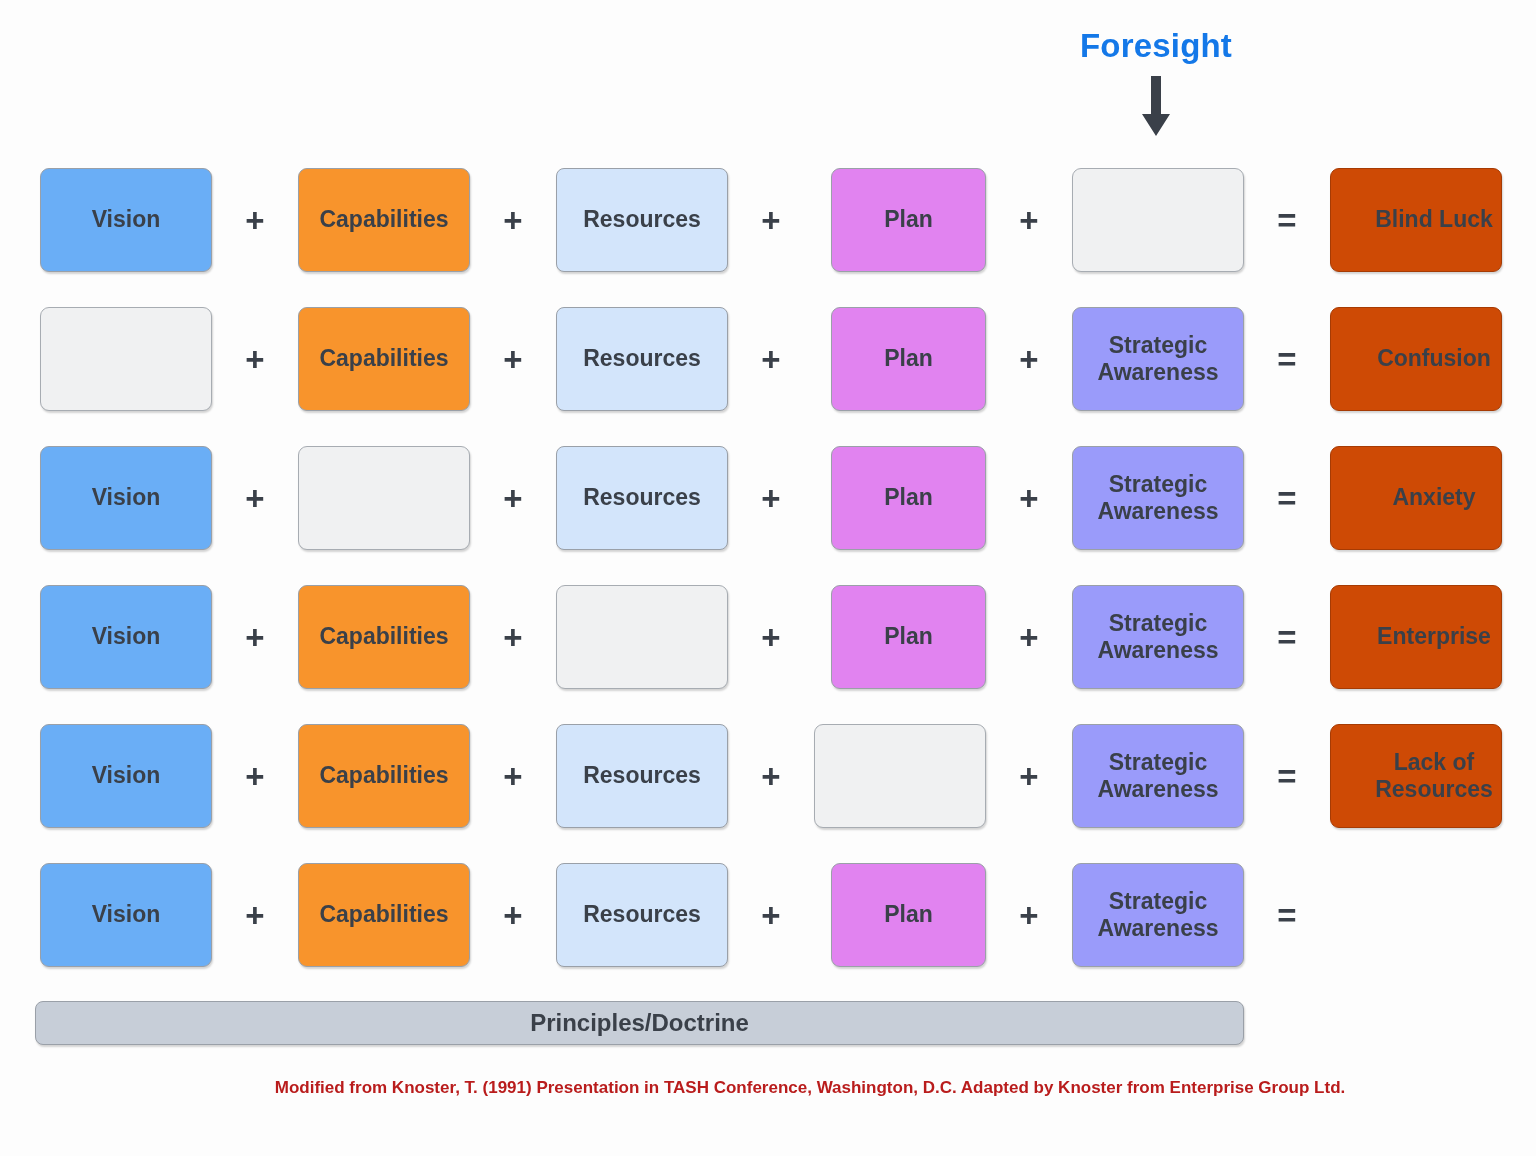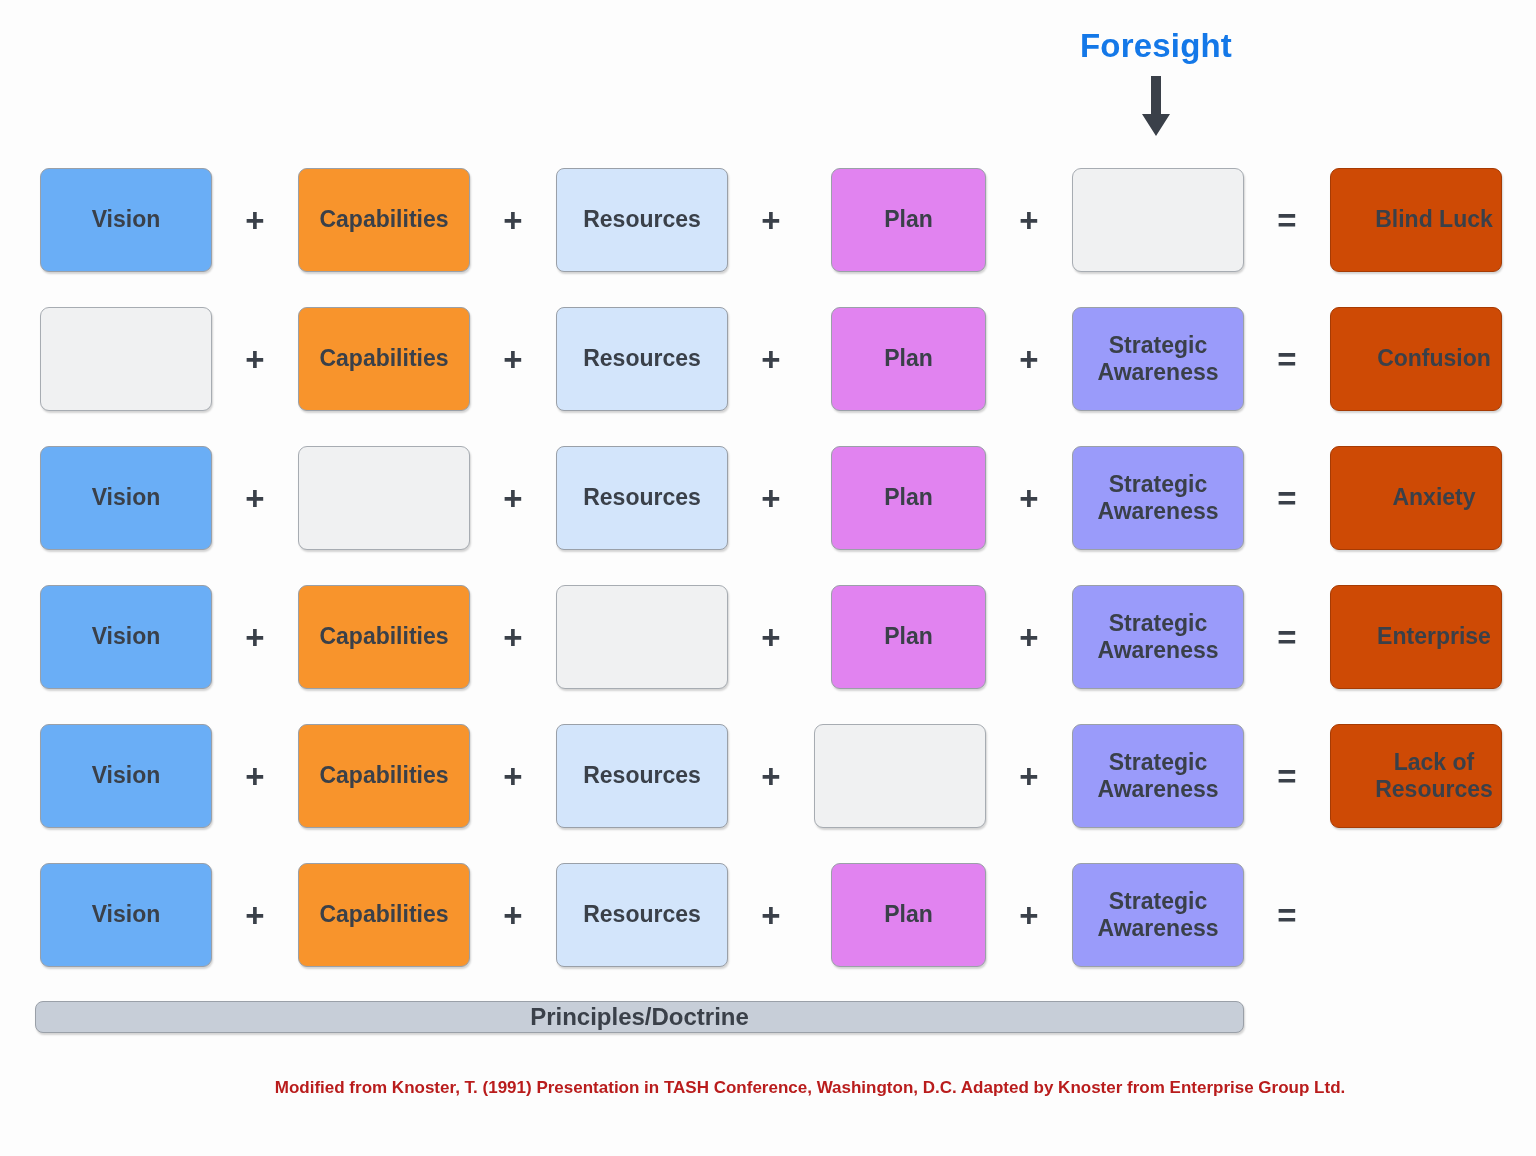--- a/index.html
+++ b/index.html
@@ -99,21 +99,21 @@
     line-height: 1;
     user-select: none;
   }
 
   
   .principles {
     position: absolute;
     left: 35px;
     top: 1001px;
     width: 1209px;
-    height: 32px;
+    height: 44px;
     box-sizing: border-box;
     background: #c7ced8;
     border: 1px solid #9aa0a8;
     border-radius: 8px;
     box-shadow: 1px 2px 2px rgba(0,0,0,0.17);
     display: flex;
     align-items: center;
     justify-content: center;
     font-size: 24px;
     font-weight: bold;

